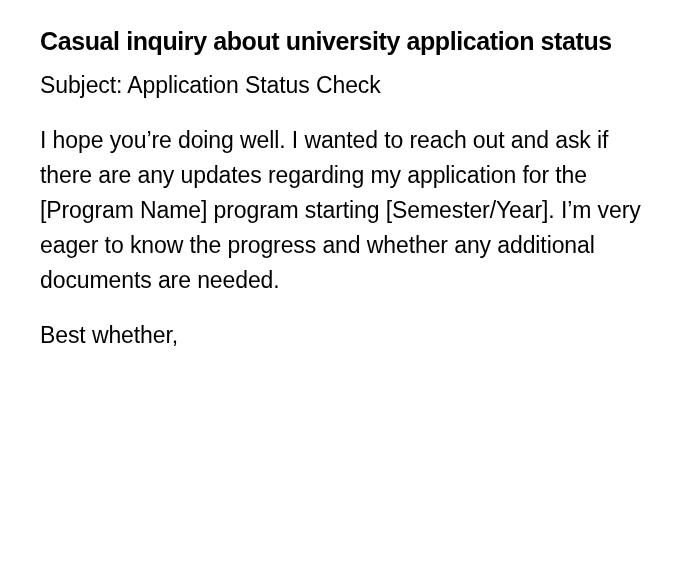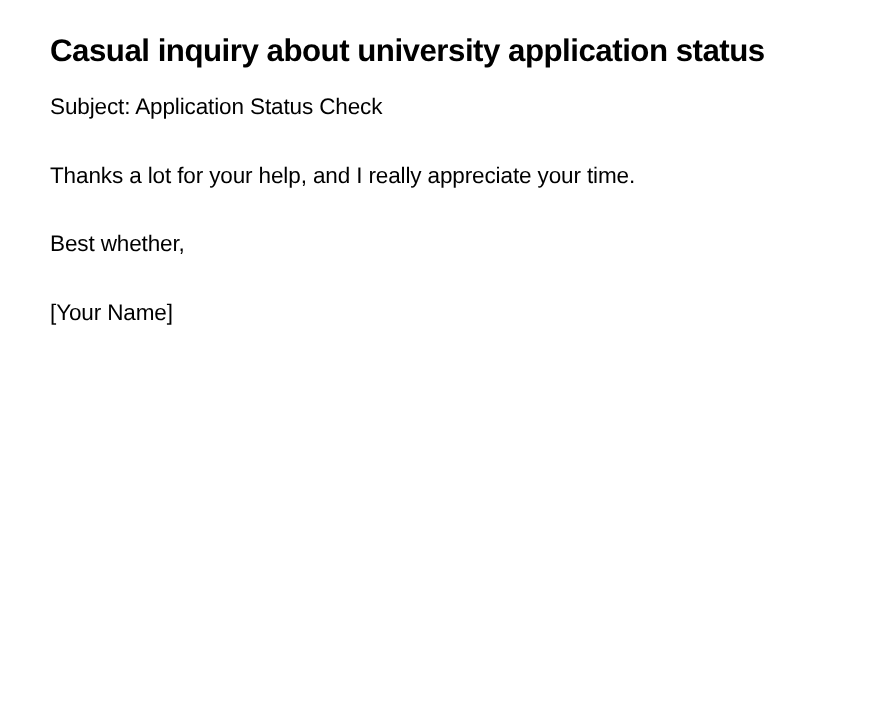--- a/index.html
+++ b/index.html
@@ -24,29 +24,28 @@
     .title {
       font-family: "Liberation Sans", sans-serif;
       font-weight: bold;
       font-size: 25px;
       line-height: 34px;
       margin: 0 0 10px 0;
       letter-spacing: -0.4px;
       white-space: nowrap;
     }
     .para {
-      font-size: 18px;
+      font-size: 23px;
       line-height: 35px;
       margin: 0 0 20px 0;
       letter-spacing: -0.1px;
     }
     .para.subject { margin-bottom: 20px; }
   </style>
 </head>
 <body>
 
 <div class="page">
   <h1 class="title">Casual inquiry about university application status</h1>
   <p class="para subject">Subject: Application Status Check</p>
-  <p class="para">Thanks a lot for your help, and I really appreciate your time.</p>
+  <p class="para">I hope you’re doing well. I wanted to reach out and ask if there are any updates regarding my application for the [Program Name] program starting [Semester/Year]. I’m very eager to know the progress and whether any additional documents are needed.</p>
   <p class="para">Best whether,</p>
-  <p class="para">[Your Name]</p>
 </div>
 
 </body></html>

